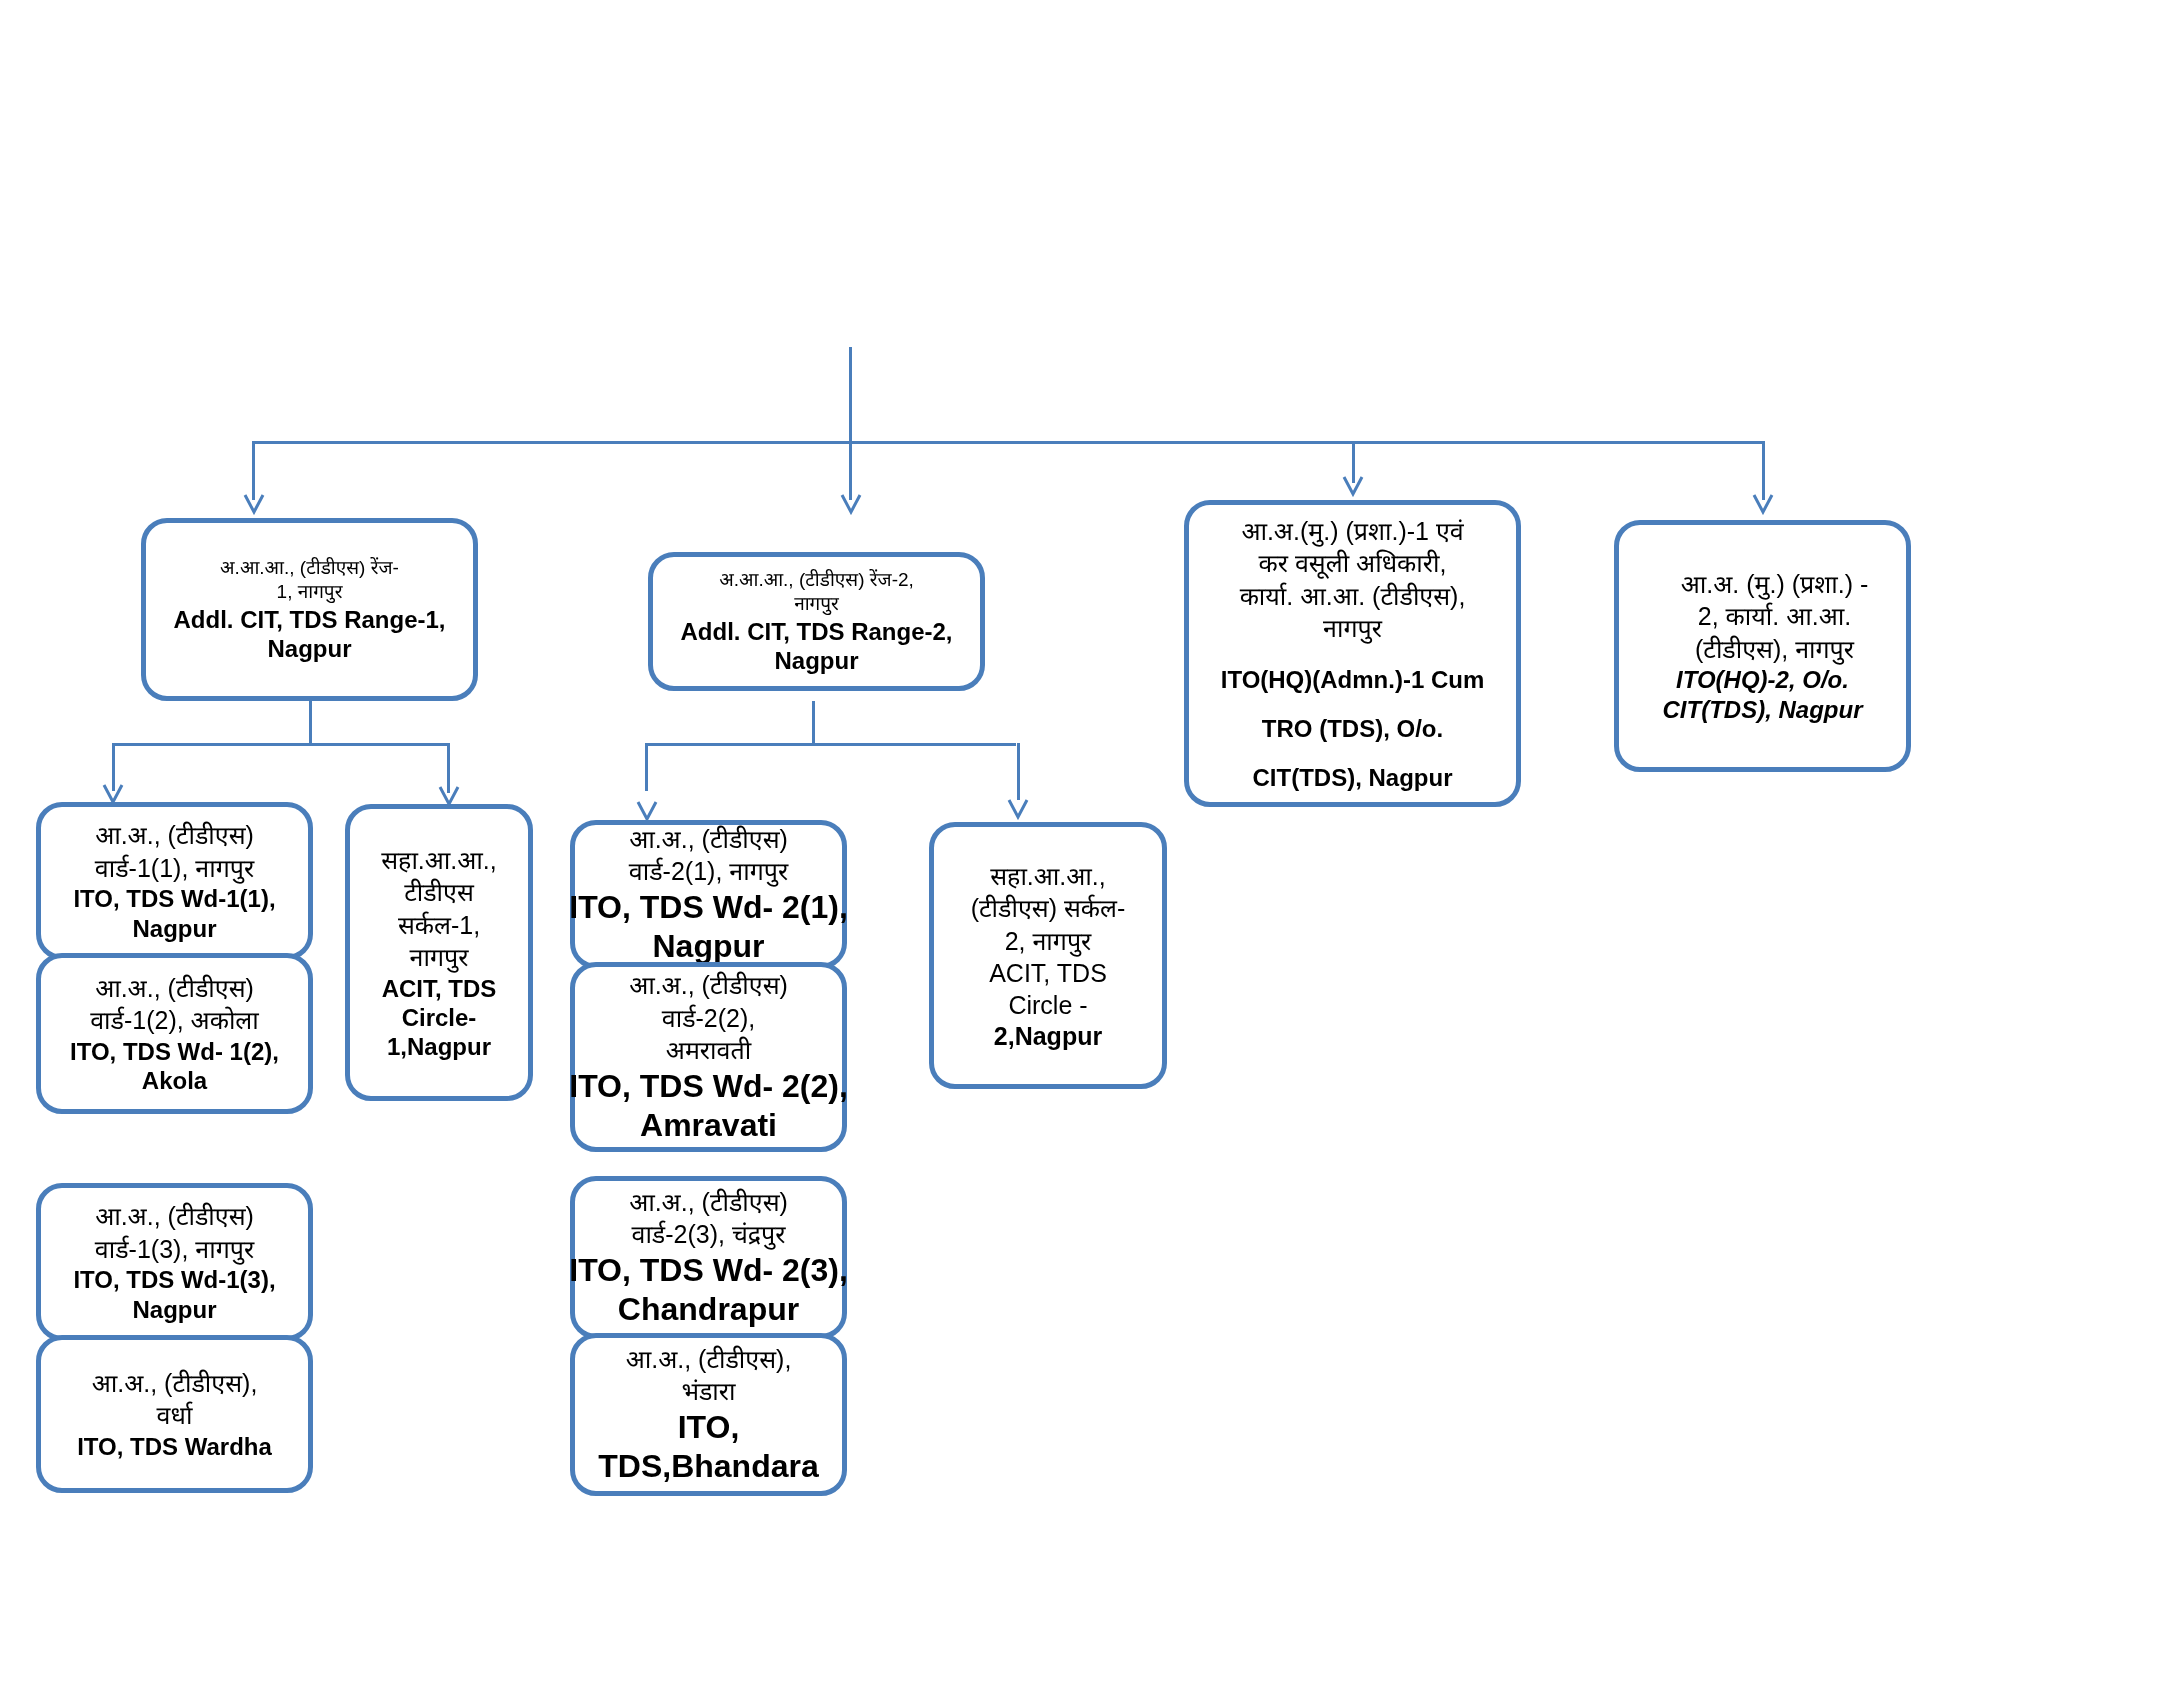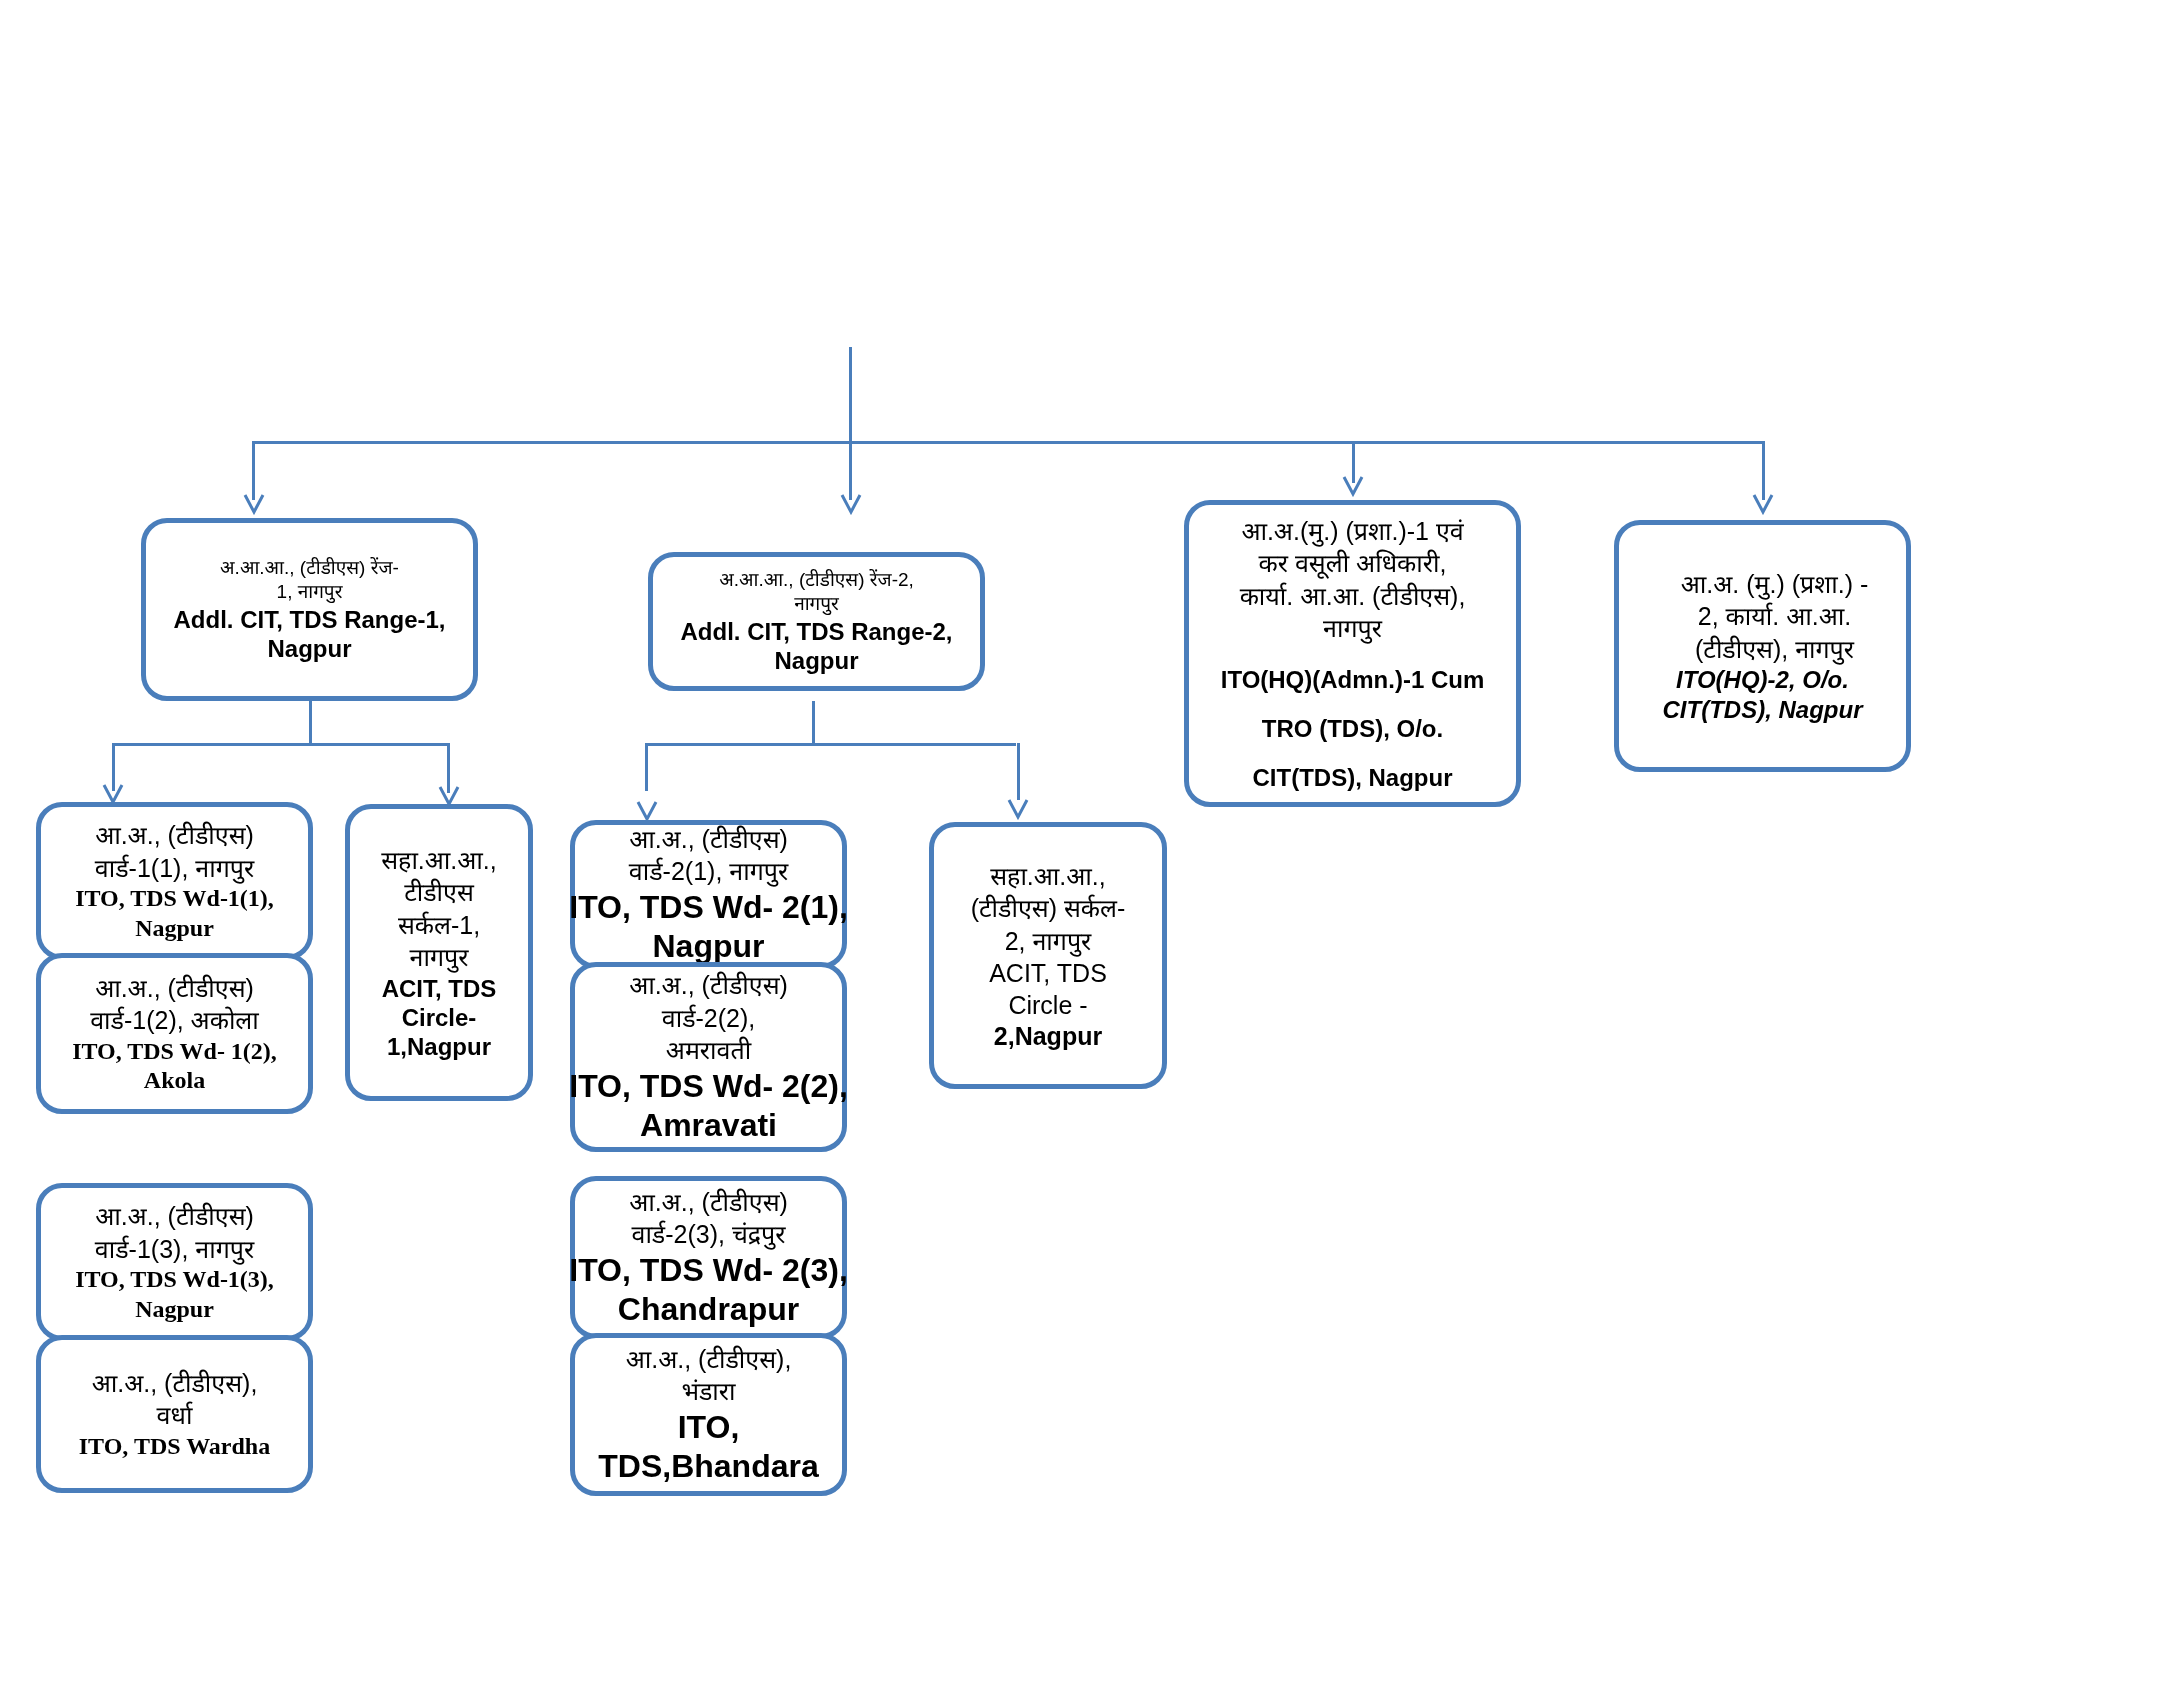--- a/index.html
+++ b/index.html
@@ -81,21 +81,21 @@
   #node-ito-hq2 .line-hi { font-size: 25px; margin-left: 24px; }
   #node-ito-hq2 .line-en { font-size: 24px; font-style: italic; }
 
   
   .ward-col-left { left: 36px; width: 277px; }
   #node-wd-1-1 { top: 802px;  height: 158px; }
   #node-wd-1-2 { top: 953px;  height: 161px; }
   #node-wd-1-3 { top: 1183px; height: 158px; }
   #node-wardha { top: 1335px; height: 158px; }
   .ward-col-left .line-hi { font-size: 25px; }
-  .ward-col-left .line-en { font-size: 24px; font-family: Liberation Serif, serif; }
+  .ward-col-left .line-en { font-size: 24px; }
 
   
   #node-circle1 {
     left: 345px; top: 804px; width: 188px; height: 297px;
   }
   #node-circle1 .line-hi { font-size: 25px; }
   #node-circle1 .line-en { font-size: 24px; }
 
   
   .ward-col-right { left: 570px; width: 277px; }

